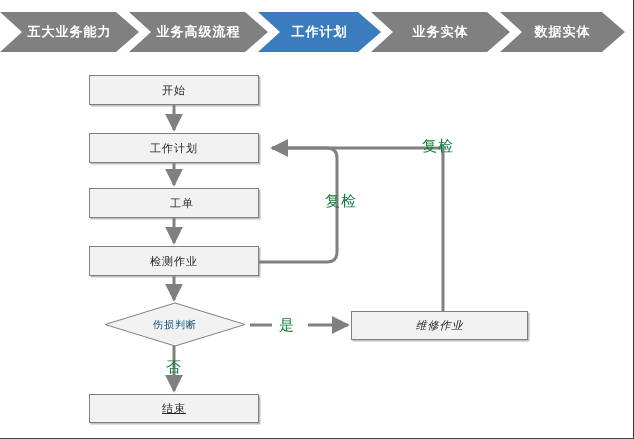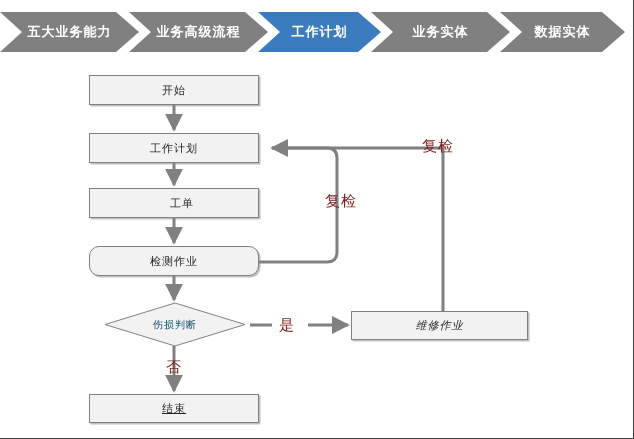--- a/index.html
+++ b/index.html
@@ -70,21 +70,21 @@
     align-items: center;
     justify-content: center;
     font-size: 11px;
     color: #262626;
     letter-spacing: 1px;
     white-space: nowrap;
   }
   .edge-label {
     position: absolute;
     font-size: 15px;
-    color: #7f1d1d;
+    color: #15803d;
     letter-spacing: 1px;
     white-space: nowrap;
     display: flex;
     align-items: center;
     justify-content: center;
   }
   .diamond-label {
     position: absolute;
     font-size: 10px;
     color: #0c4a6e;
@@ -165,21 +165,21 @@
     </div>
 
     <div class="node" style="left:89px;top:133px;width:170px;height:30px;">
       <span>工作计划</span>
     </div>
 
     <div class="node" style="left:89px;top:188px;width:170px;height:30px;padding-left:16px;">
       <span>工单</span>
     </div>
 
-    <div class="node" style="left:89px;top:246px;width:170px;height:30px;border-radius:10px;">
+    <div class="node" style="left:89px;top:246px;width:170px;height:30px;">
       <span>检测作业</span>
     </div>
 
     <svg width="146" height="49" viewBox="0 0 146 49" style="position:absolute;left:102px;top:300px;">
       <polygon points="3,24.5 73,3 143,24.5 73,46" fill="#F2F2F2" stroke="#808080" stroke-width="1"></polygon>
     </svg>
     <div class="diamond-label" style="left:105px;top:303px;width:140px;height:43px;">
       <span>伤损判断</span>
     </div>
 

